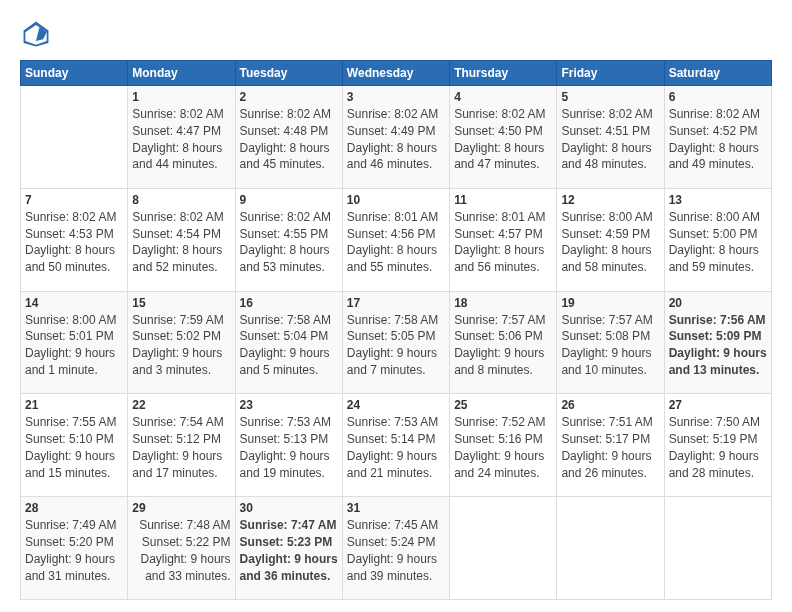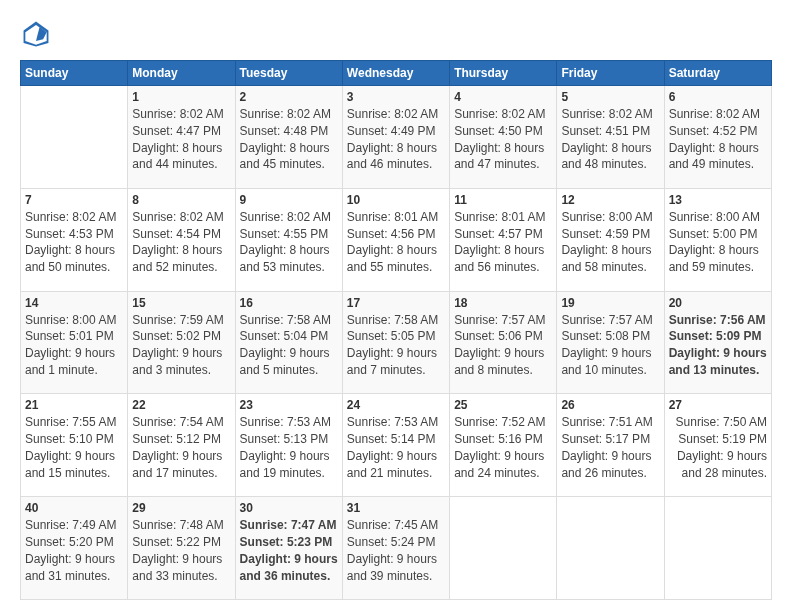--- a/index.html
+++ b/index.html
@@ -329,37 +329,37 @@
           </td>
           <td>
             <span class="day-number">26</span>
             <div class="day-info" style="white-space: pre-line;">Sunrise: 7:51 AM
 Sunset: 5:17 PM
 Daylight: 9 hours
 and 26 minutes.</div>
           </td>
           <td>
             <span class="day-number">27</span>
-            <div class="day-info" style="white-space: pre-line; text-align: right;">Sunrise: 7:50 AM
+            <div class="day-info" style="white-space: pre-line;">Sunrise: 7:50 AM
 Sunset: 5:19 PM
 Daylight: 9 hours
 and 28 minutes.</div>
           </td>
         </tr>
         <tr>
           <td>
-            <span class="day-number">40</span>
+            <span class="day-number">28</span>
             <div class="day-info" style="white-space: pre-line;">Sunrise: 7:49 AM
 Sunset: 5:20 PM
 Daylight: 9 hours
 and 31 minutes.</div>
           </td>
           <td>
             <span class="day-number">29</span>
-            <div class="day-info" style="white-space: pre-line;">Sunrise: 7:48 AM
+            <div class="day-info" style="white-space: pre-line; text-align: right;">Sunrise: 7:48 AM
 Sunset: 5:22 PM
 Daylight: 9 hours
 and 33 minutes.</div>
           </td>
           <td>
             <span class="day-number">30</span>
             <div class="day-info" style="white-space: pre-line; font-weight: bold;">Sunrise: 7:47 AM
 Sunset: 5:23 PM
 Daylight: 9 hours
 and 36 minutes.</div>

